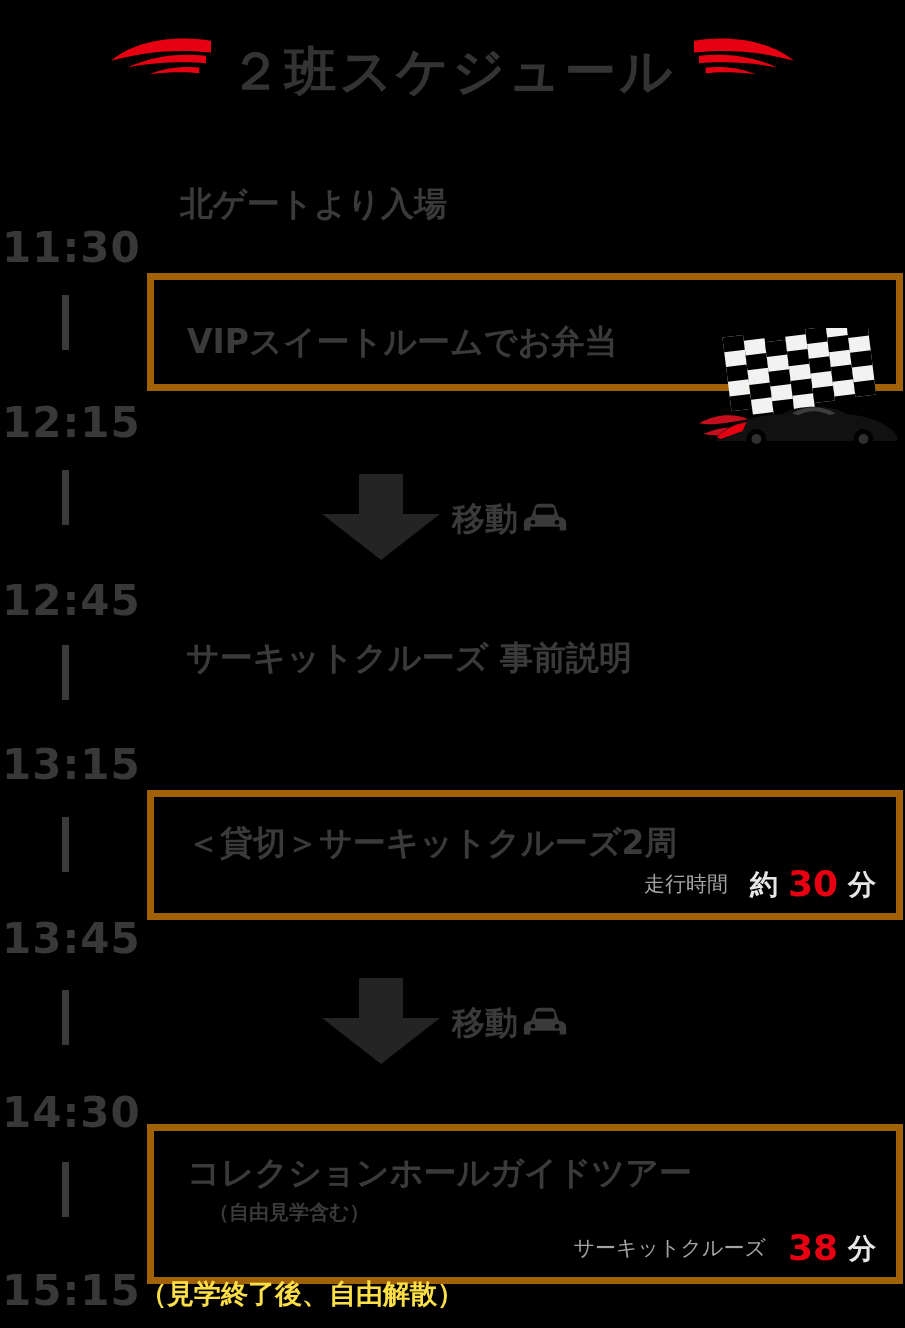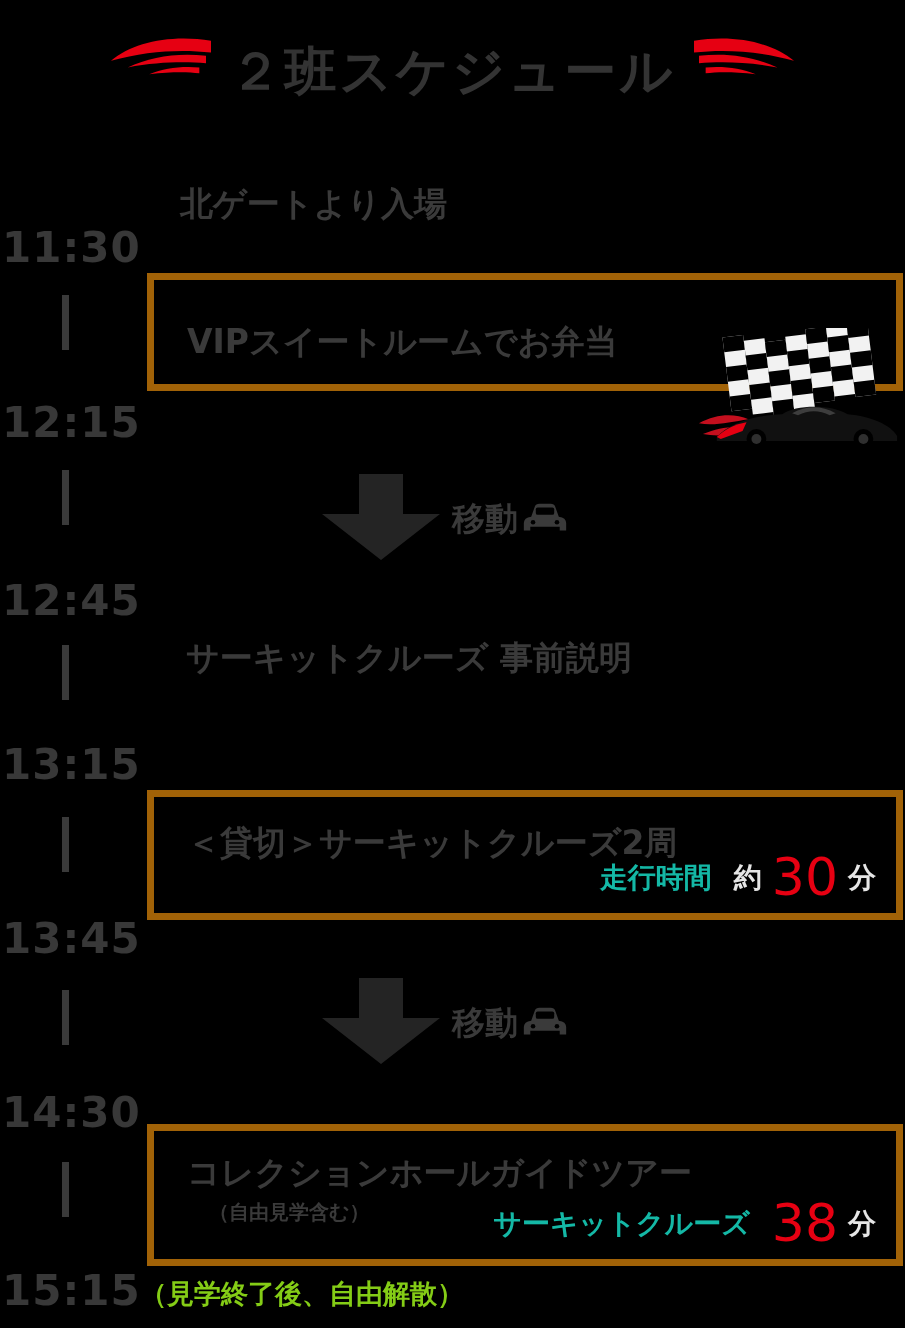--- a/index.html
+++ b/index.html
@@ -41,40 +41,40 @@
     position:absolute;left:33px;font-size:33px;font-weight:700;color:#3a3a3a;white-space:nowrap;
   }
   .box-sublabel{
     position:absolute;left:55px;font-size:20px;font-weight:700;color:#3a3a3a;white-space:nowrap;
   }
   .duration-row{
     position:absolute;right:20px;bottom:12px;
     display:flex;align-items:center;gap:10px;
   }
   .badge{
-    background:#000000;color:#14b8a6;
-    font-size:28px;font-weight:700;
+    background:#000000;color:#a3a3a3;
+    font-size:21px;font-weight:400;
     padding:6px 12px;line-height:1;white-space:nowrap;
   }
   .duration-prefix,.duration-unit{
     color:#e6e6e6;font-size:28px;font-weight:700;line-height:1;
   }
   .duration-value{
-    color:#e60012;font-size:52px;font-weight:400;line-height:0.9;
+    color:#e60012;font-size:36px;font-weight:700;line-height:0.9;
   }
   .transfer-row{
     position:absolute;display:flex;align-items:center;gap:4px;height:42px;
   }
   .transfer-label{font-size:33px;font-weight:700;color:#3a3a3a;line-height:1;}
   .arrow-down{position:absolute;width:118px;height:86px;}
   .car-glyph{width:46px;height:35px;}
   .flag-car{position:absolute;left:697px;top:328px;width:208px;height:124px;z-index:5;}
   .closing-note{
     position:absolute;left:140px;top:1276px;
-    font-size:27px;font-weight:700;color:#84cc16;white-space:nowrap;
+    font-size:27px;font-weight:700;color:#fde047;white-space:nowrap;
   }
 </style>
 </head>
 <body>
 
 <div class="stage">
 
   <div class="title-row">
     <svg class="wing" viewBox="0 0 120 46" aria-hidden="true">
       <g fill="#e60012">
@@ -186,21 +186,21 @@
   <div class="transfer-row" style="left:452px;top:1001px">
     <span class="transfer-label">移動</span>
     <svg class="car-glyph" viewBox="0 0 50 38" aria-hidden="true">
       <path d="M10,17 L14,6 Q15,3 19,3 H31 Q35,3 36,6 L40,17 Q48,18 48,24 V32 H41 V28 H9 V32 H2 V24 Q2,18 10,17 Z" fill="#3a3a3a"></path>
       <rect x="15" y="7" width="20" height="8" rx="2" fill="#000000"></rect>
       <circle cx="12" cy="23" r="2.5" fill="#000000"></circle>
         <circle cx="38" cy="23" r="2.5" fill="#000000"></circle>
     </svg>
   </div>
 
-  <div class="event-box" style="top:1124px;height:142px">
+  <div class="event-box" style="top:1124px;height:160px">
     <div class="box-label" style="top:20px">コレクションホールガイドツアー</div>
     <div class="box-sublabel" style="top:68px">（自由見学含む）</div>
     <div class="duration-row">
       <span class="badge">サーキットクルーズ</span>
       <span class="duration-value">38</span>
       <span class="duration-unit">分</span>
     </div>
   </div>
 
   <div class="closing-note">（見学終了後、自由解散）</div>

